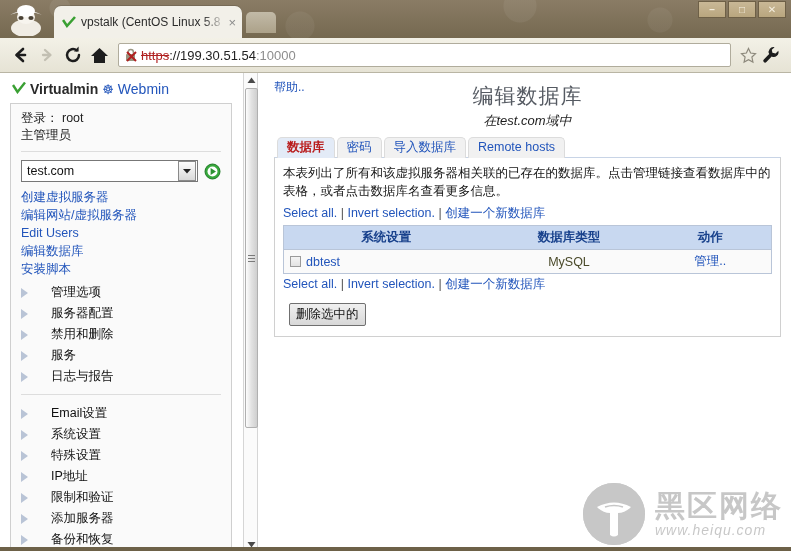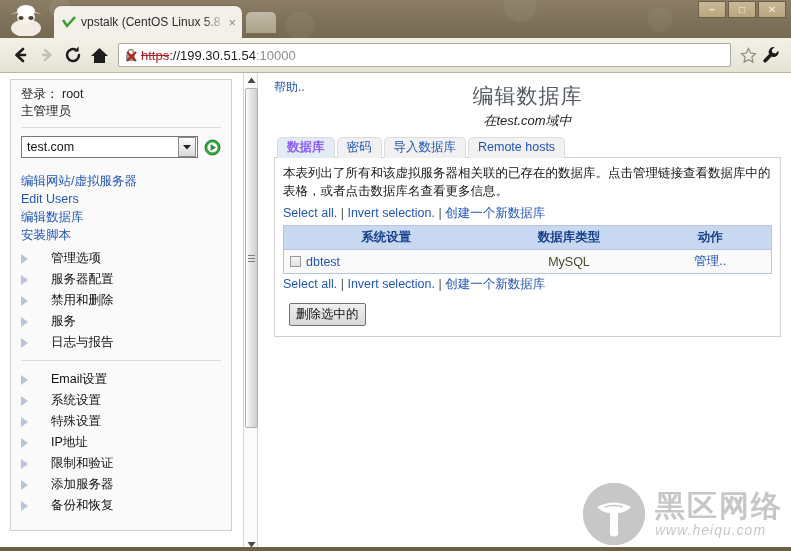--- a/index.html
+++ b/index.html
@@ -105,21 +105,21 @@
   #brand-webmin { font-size:14px; color:#2255bb; }
   #webmin-glyph { color:#2255bb; font-size:13px; }
 
   #sidebar-box {
     border:1px solid #cfcfcf; background:#fafafa;
     padding:6px 10px 8px 10px; height:452px; overflow:hidden;
   }
   .user-line { font-size:12.5px; color:#222; line-height:17px; }
   .sep { height:1px; background:#dddddd; margin:7px 0 8px 0; }
 
-  #domain-row { display:flex; align-items:center; gap:6px; margin-bottom:14px; }
+  #domain-row { display:flex; align-items:center; gap:6px; margin-bottom:6px; }
   #domain-select {
     width:180px; height:22px; border:1px solid #777; background:#fff;
     display:flex; align-items:center; justify-content:space-between; padding:0 0 0 5px;
     font-size:12.5px; color:#111;
   }
   #domain-arrow-box {
     width:18px; height:20px; margin:0 1px 0 0;
     background:linear-gradient(#fdfdfd,#d9d9d9); border:1px solid #8a8a8a;
     display:flex; align-items:center; justify-content:center; font-size:8px; color:#222;
   }
@@ -156,21 +156,21 @@
   #help-link { font-size:12px; color:#2255bb; }
   #page-title { text-align:center; font-size:21px; color:#555a62; margin:-14px 0 2px 0; letter-spacing:1px; }
   #page-sub { text-align:center; font-size:13px; color:#1c1c1c; margin-bottom:7px;font-style:italic; }
 
   #tabs { display:flex; align-items:flex-end; gap:2px; margin-left:3px; }
   .ctab {
     padding:2px 9px 3px 9px; font-size:12.5px; color:#2255bb;
     background:#f1f1f1; border-radius:5px 5px 0 0; border:1px solid #dcdcdc; border-bottom:none;
     line-height:15px;
   }
-  .ctab.active { background:#e3ebf7; color:#8b5cf6; font-weight:bold; }
+  .ctab.active { background:#e3ebf7; color:#b91c1c; font-weight:bold; }
 
   #panel {
     border:1px solid #d0d0d0; border-top:1px solid #c8d4e6;
     background:#ffffff; padding:6px 8px 10px 8px; margin-top:-1px;
   }
   #intro { font-size:12.5px; color:#151515; line-height:18px; margin-bottom:5px; }
   .selbar { font-size:12.5px; color:#2255bb; margin:2px 0 3px 0; }
   .selbar .sep-pipe { color:#555; }
   .selbar a { color:#2255bb; text-decoration:none; }
 
@@ -299,20 +299,30 @@
       <svg width="18" height="18" viewBox="0 0 18 18">
         <path d="M12.6 1.2 a4.8 4.8 0 0 0 -5.4 6.9 L1.8 13.4 a1.8 1.8 0 0 0 2.6 2.6 L9.7 10.6 a4.8 4.8 0 0 0 6.6 -5.8 L13.6 7.5 L10.4 6.8 L9.8 3.7 Z" fill="#1d1d1d"></path>
       </svg>
     </div>
   </div>
 
   <div id="page">
 
     <div id="sidebar">
 
+      <div id="brand">
+        <span id="brand-check">
+          <svg width="14" height="12" viewBox="0 0 14 12">
+            <path d="M1 3 L5.5 10 L13 0.5" stroke="#3aa033" stroke-width="2.4" fill="none"></path>
+          </svg>
+        </span>
+        <span id="brand-virtualmin">Virtualmin</span>
+        <span id="webmin-glyph">☸</span>
+        <span id="brand-webmin">Webmin</span>
+      </div>
 
       <div id="sidebar-box">
 
         <div class="user-line">登录： root</div>
         <div class="user-line">主管理员</div>
 
         <div class="sep"></div>
 
         <div id="domain-row">
           <div id="domain-select">
@@ -325,20 +335,21 @@
           </div>
           <span id="go-icon">
             <svg width="17" height="17" viewBox="0 0 17 17">
               <circle cx="8.5" cy="8.5" r="7.5" fill="#37a83c" stroke="#1f7a26" stroke-width="1"></circle>
               <circle cx="8.5" cy="8.5" r="5" fill="#ffffff"></circle>
               <path d="M6.6 5 L12 8.5 L6.6 12 Z" fill="#2d9233"></path>
             </svg>
           </span>
         </div>
 
+        <a class="side-link">创建虚拟服务器</a>
         <a class="side-link">编辑网站/虚拟服务器</a>
         <a class="side-link">Edit Users</a>
         <a class="side-link">编辑数据库</a>
         <a class="side-link">安装脚本</a>
 
         <div style="height:4px"></div>
 
         <div class="side-cat">
           <span class="cat-tri"></span>
           <span class="cat-label">管理选项</span>

